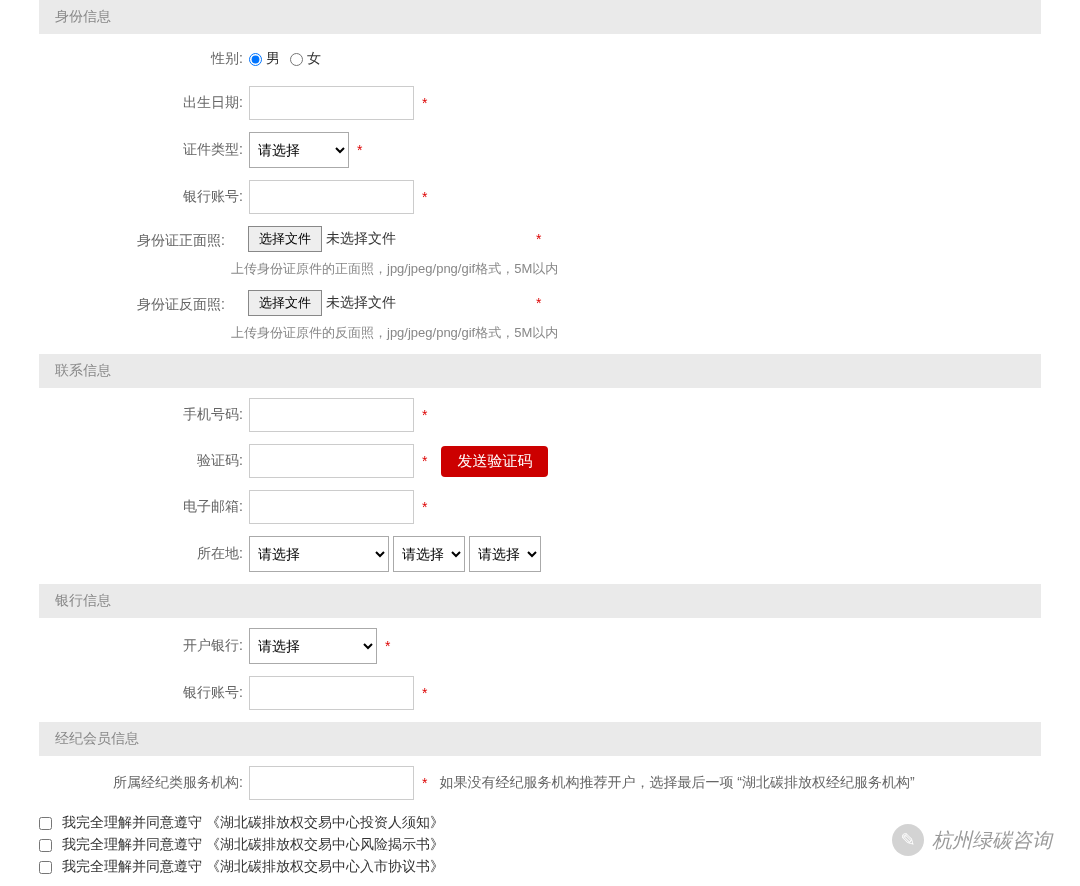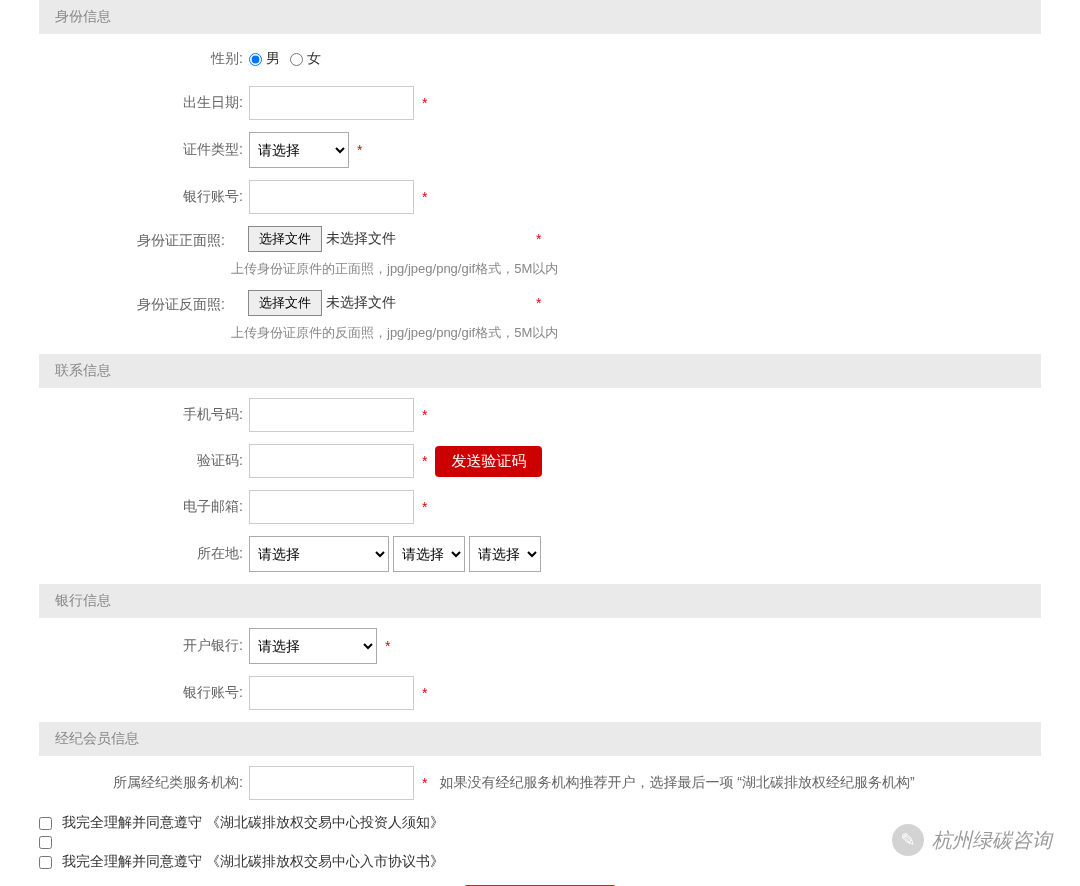--- a/index.html
+++ b/index.html
@@ -108,21 +108,21 @@
       <input type="text" style="">
       <span class="star">*</span>
     </div>
   </div>
 
   <div class="row">
     <div class="label">验证码:</div>
     <div class="ctrl">
       <input type="text" style="">
       <span class="star">*</span>
-      <button type="button" class="red-btn sm" style="margin-left:4px">发送验证码</button>
+      <button type="button" class="red-btn sm" style="margin-left:10px">发送验证码</button>
     </div>
   </div>
 
   <div class="row">
     <div class="label">电子邮箱:</div>
     <div class="ctrl">
       <input type="text" style="">
       <span class="star">*</span>
     </div>
   </div>
@@ -164,20 +164,21 @@
       <span class="broker-hint">如果没有经纪服务机构推荐开户，选择最后一项 “湖北碳排放权经纪服务机构”</span>
     </div>
   </div>
 
   <div class="check-row">
     <input type="checkbox" style="">
     <label><span>我完全理解并同意遵守 </span><span>《湖北碳排放权交易中心投资人须知》</span></label>
   </div>
   <div class="check-row">
     <input type="checkbox" style="">
+    <label><span>我完全理解并同意遵守 </span><span>《湖北碳排放权交易中心风险揭示书》</span></label>
   </div>
   <div class="check-row">
     <input type="checkbox" style="">
     <label><span>我完全理解并同意遵守 </span><span>《湖北碳排放权交易中心入市协议书》</span></label>
   </div>
 
   <div class="submit-row">
     <button type="button" class="submit-btn">提交审核</button>
   </div>
 

